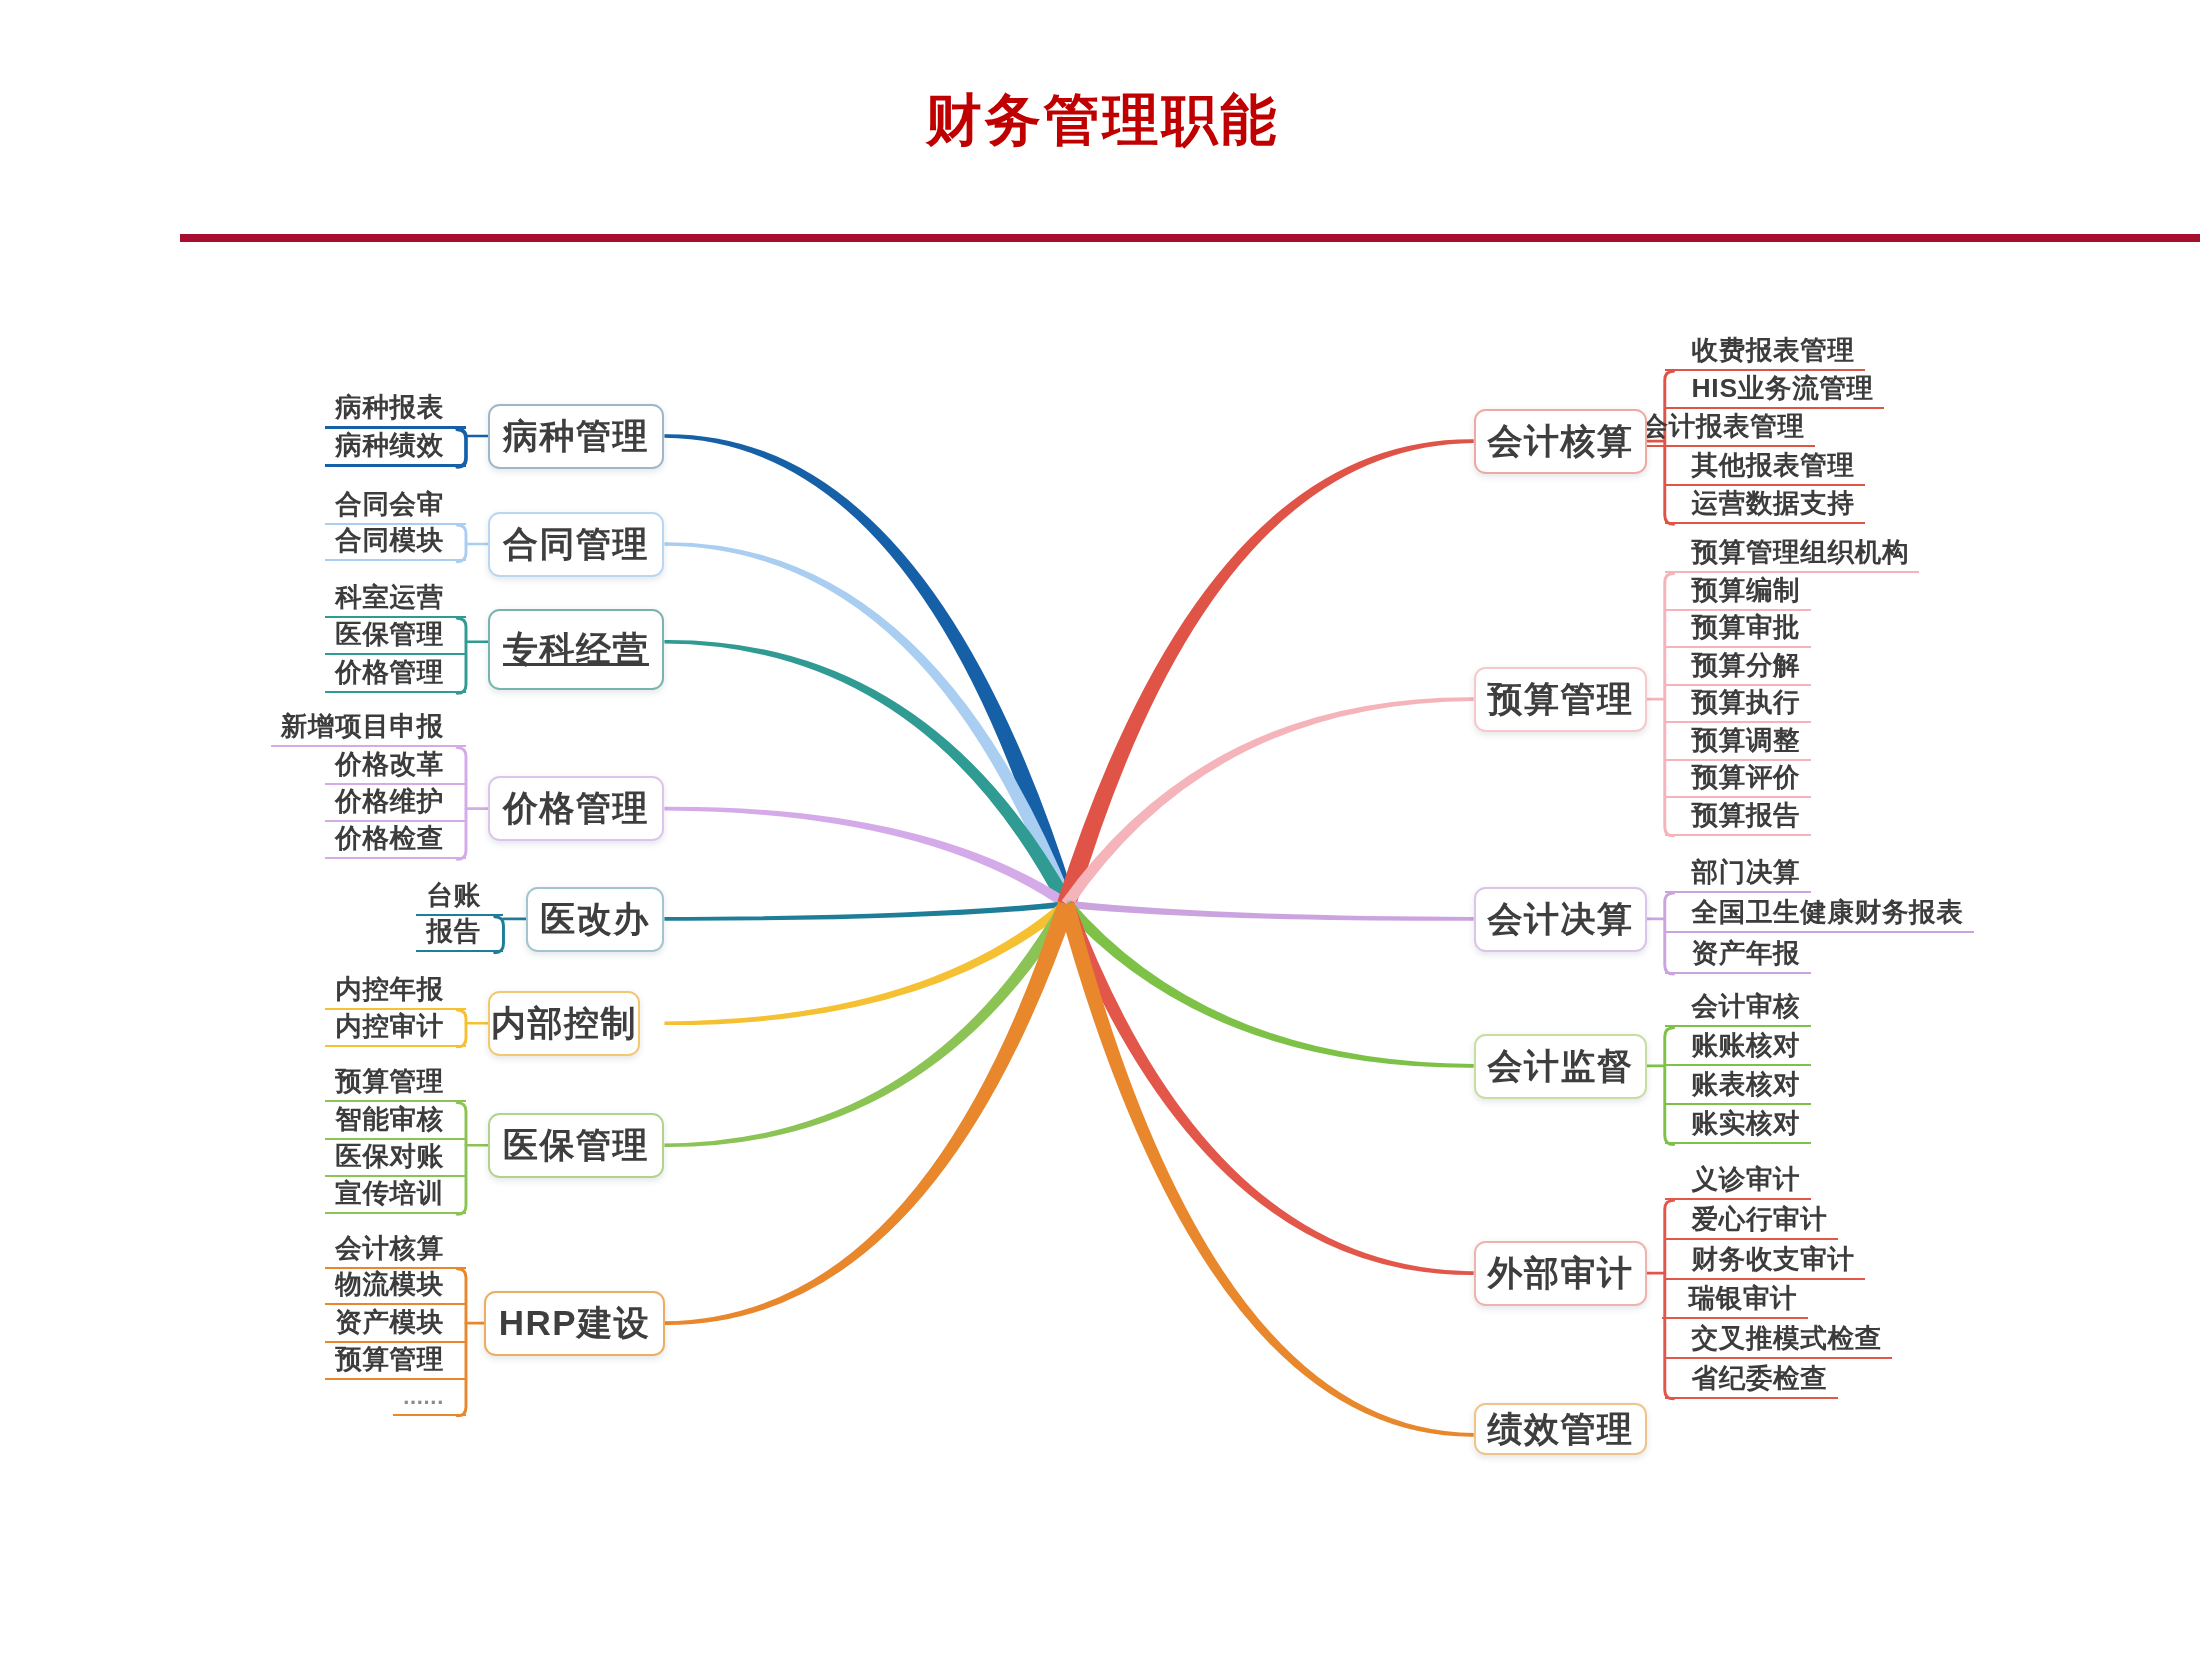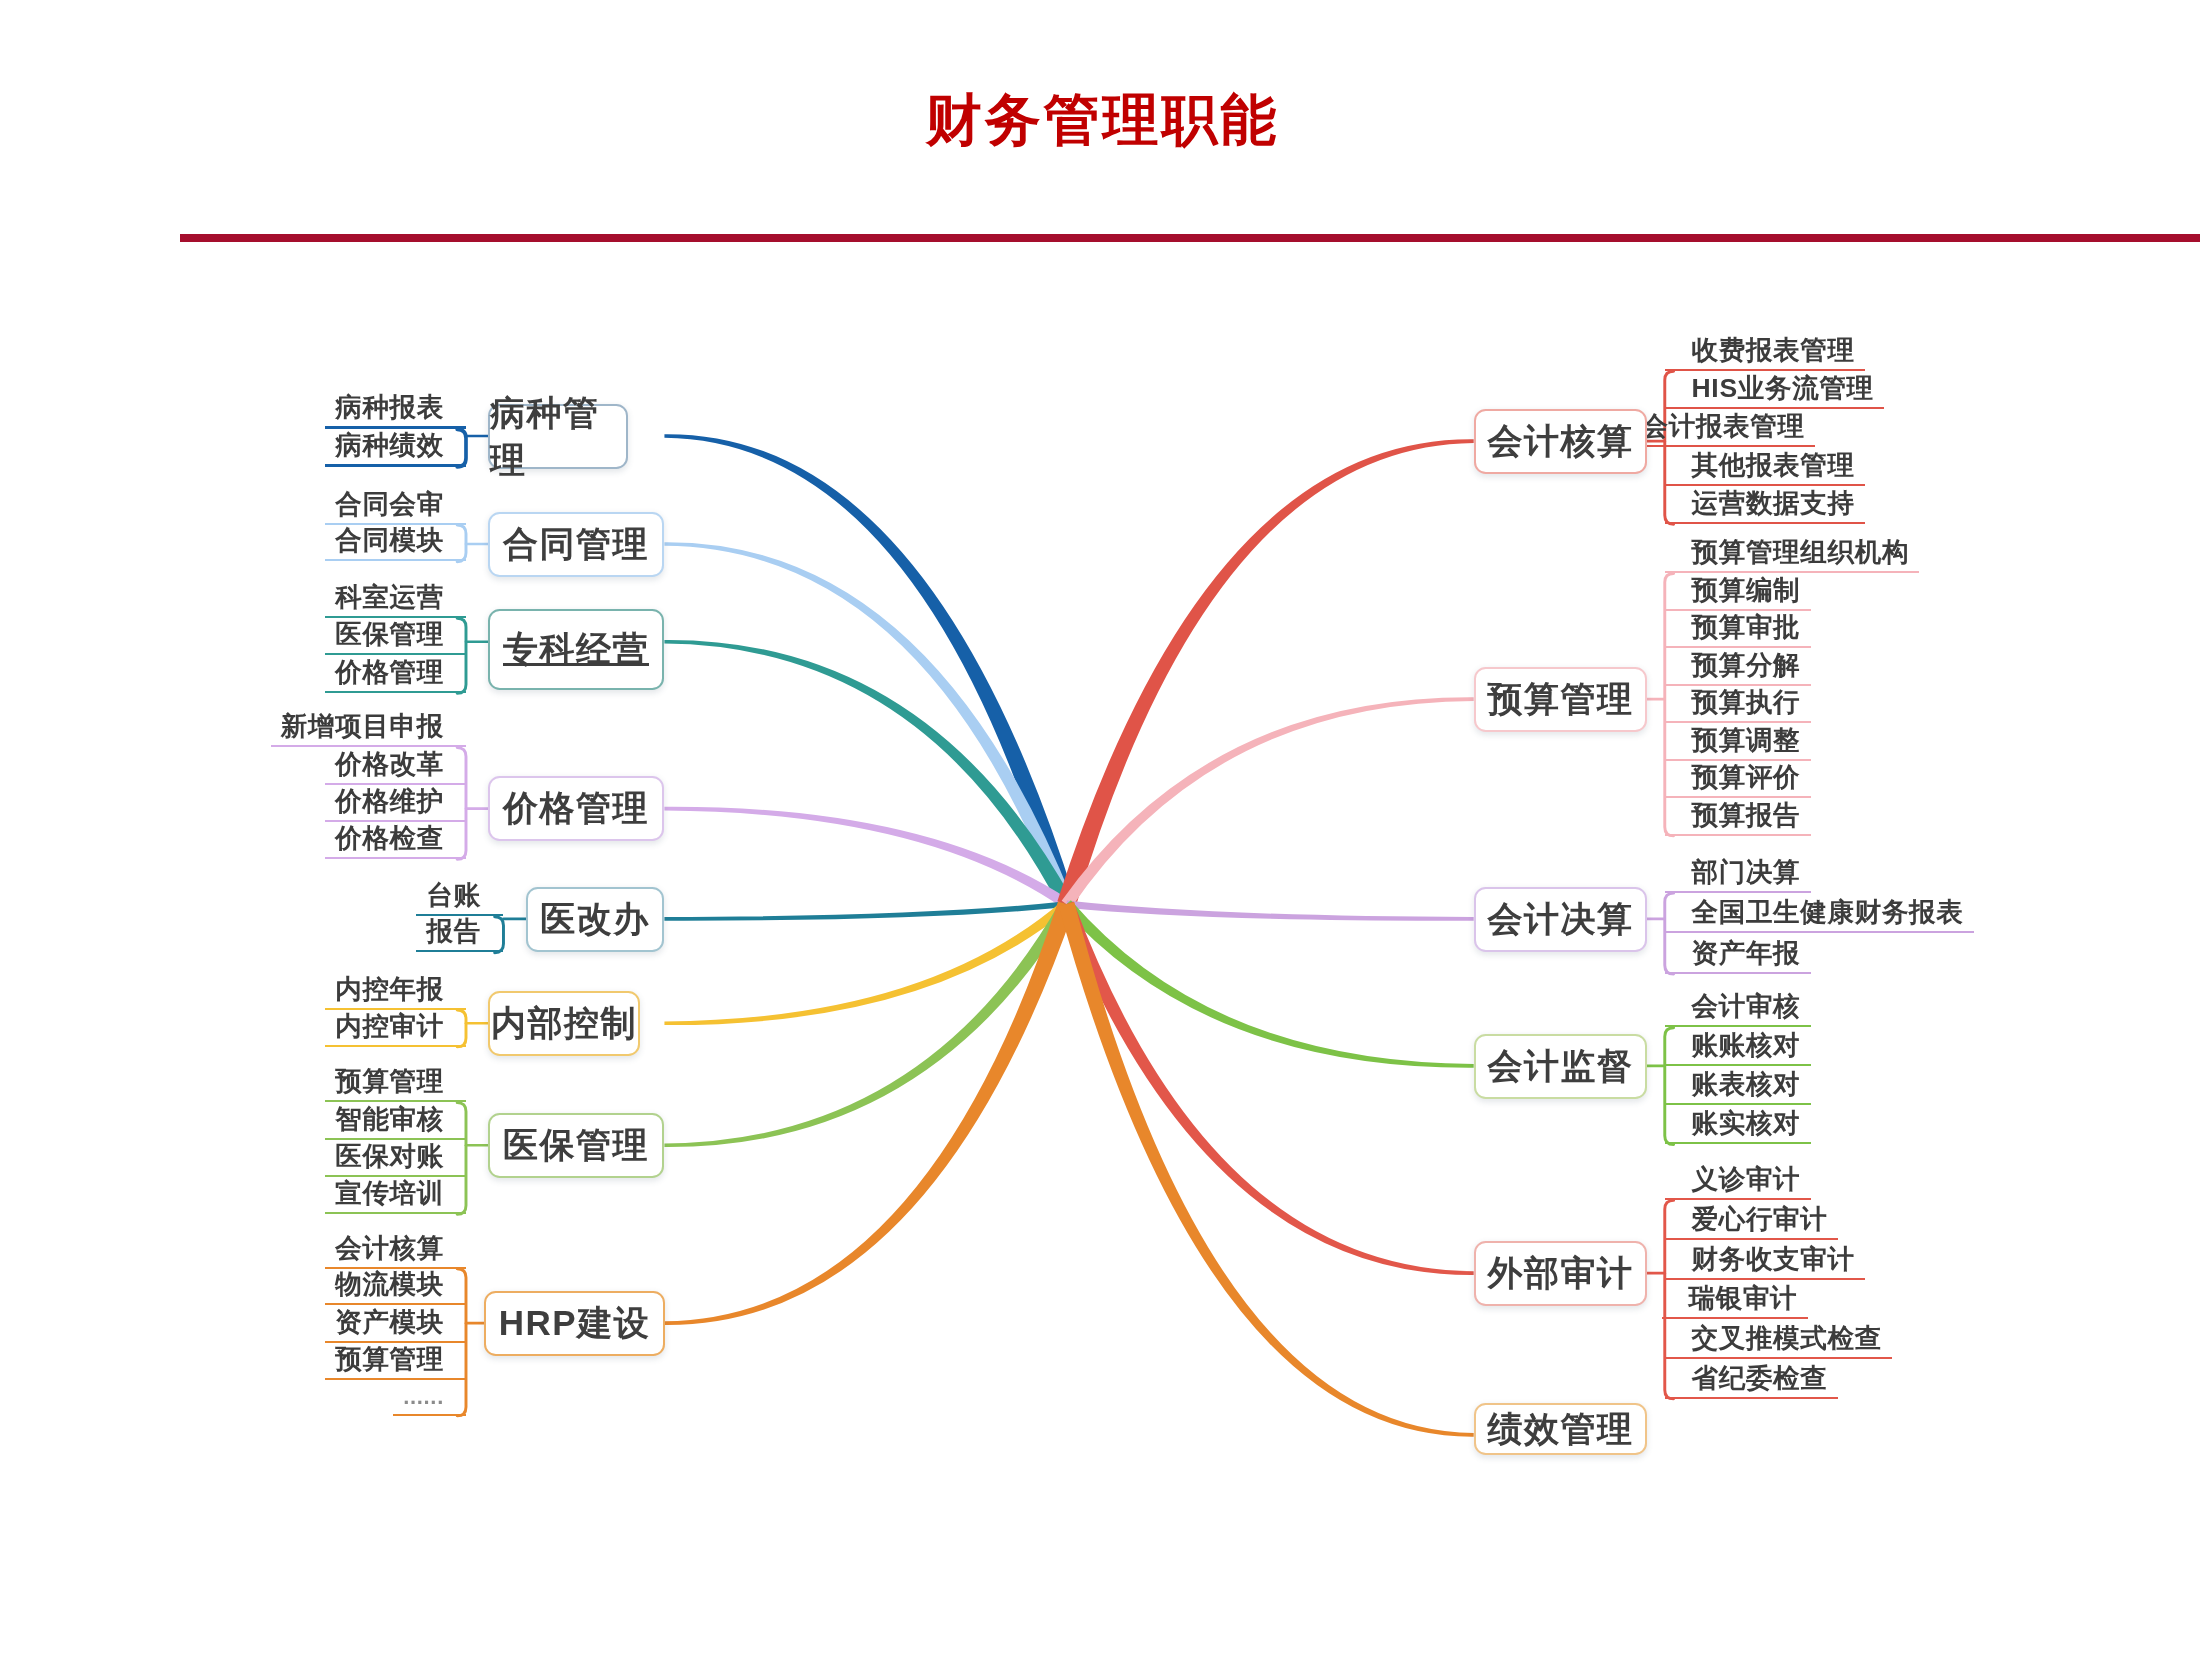--- a/index.html
+++ b/index.html
@@ -122,21 +122,21 @@
       <path d="M 2277 1633 Q 2265 1633 2265 1645 L 2265 1891 Q 2265 1903 2277 1903" fill="none" stroke="#E2574A" stroke-width="4" stroke-linecap="round"></path>
       <path d="M 2265 1732 L 2236 1732" fill="none" stroke="#E2574A" stroke-width="3.5" stroke-linecap="round"></path>
       <path d="M 1440.376438693981 1232.8530589158408
           Q 1640.7923851028797 1957.3563046829838 2005 1954.5
           L 2005 1949.5
           Q 1649.0076148971204 1946.6436953170162 1461.623561306019 1227.1469410841592 Z" fill="#E8872B"></path>
     </svg>
 
 <div class="child-item left" style="top: 391px; right: 1739px; border-bottom: 3.7px solid rgb(22, 96, 168);">病种报表</div>
     <div class="child-item left" style="top: 429px; right: 1739px; border-bottom: 3.7px solid rgb(22, 96, 168);">病种绩效</div>
-    <div class="node-box" style="left: 488px; top: 404px; width: 140px; height: 65px; border: 2.2px solid rgb(159, 182, 201);">病种管理</div>
+    <div class="node-box" style="left: 488px; top: 404px; width: 176px; height: 65px; border: 2.2px solid rgb(159, 182, 201);">病种管理</div>
     <div class="child-item left" style="top: 487px; right: 1739px; border-bottom: 2.9px solid rgb(169, 206, 242);">合同会审</div>
     <div class="child-item left" style="top: 523px; right: 1739px; border-bottom: 2.9px solid rgb(169, 206, 242);">合同模块</div>
     <div class="node-box" style="left: 488px; top: 512px; width: 176px; height: 65px; border: 2.2px solid rgb(185, 214, 242);">合同管理</div>
     <div class="child-item left" style="top: 580px; right: 1739px; border-bottom: 2.9px solid rgb(47, 155, 147);">科室运营</div>
     <div class="child-item left" style="top: 617px; right: 1739px; border-bottom: 2.9px solid rgb(47, 155, 147);">医保管理</div>
     <div class="child-item left" style="top: 655px; right: 1739px; border-bottom: 2.9px solid rgb(47, 155, 147);">价格管理</div>
     <div class="node-box" style="left: 488px; top: 609px; width: 176px; height: 81px; border: 2.2px solid rgb(121, 179, 173); text-decoration: underline;">专科经营</div>
     <div class="child-item left" style="top: 709px; right: 1739px; border-bottom: 2.9px solid rgb(212, 171, 232);">新增项目申报</div>
     <div class="child-item left" style="top: 747px; right: 1739px; border-bottom: 2.9px solid rgb(212, 171, 232);">价格改革</div>
     <div class="child-item left" style="top: 784px; right: 1739px; border-bottom: 2.9px solid rgb(212, 171, 232);">价格维护</div>

